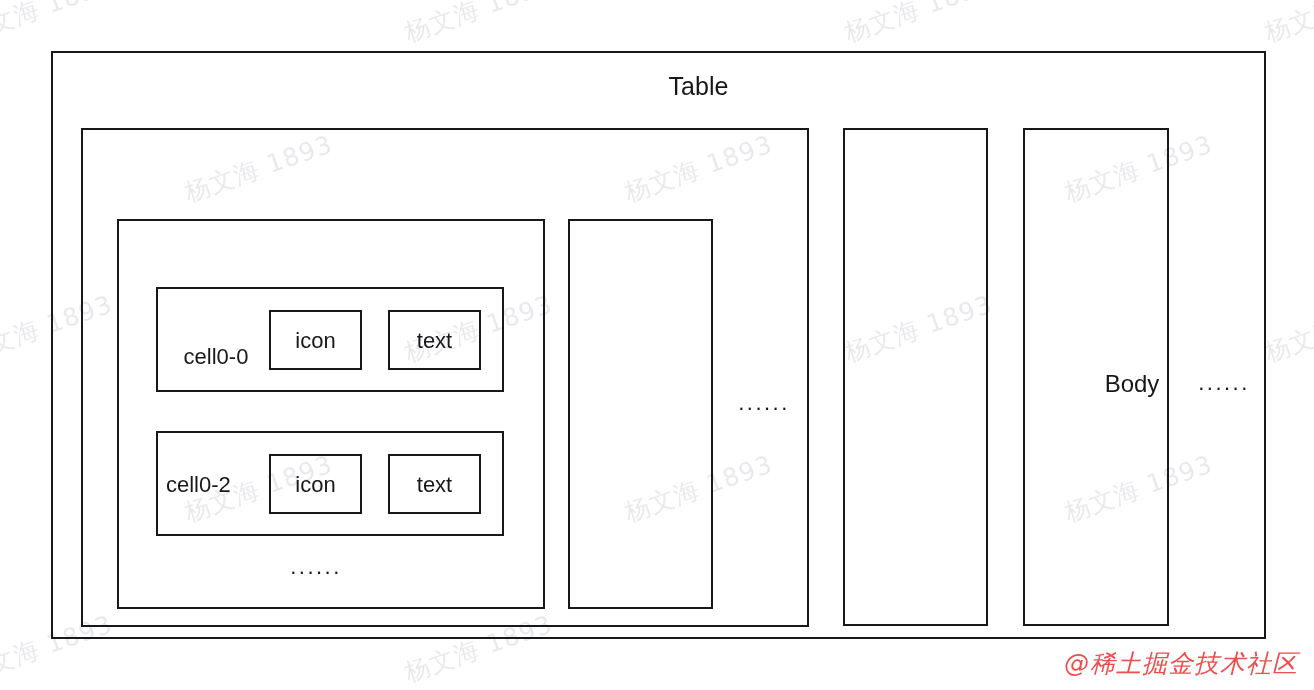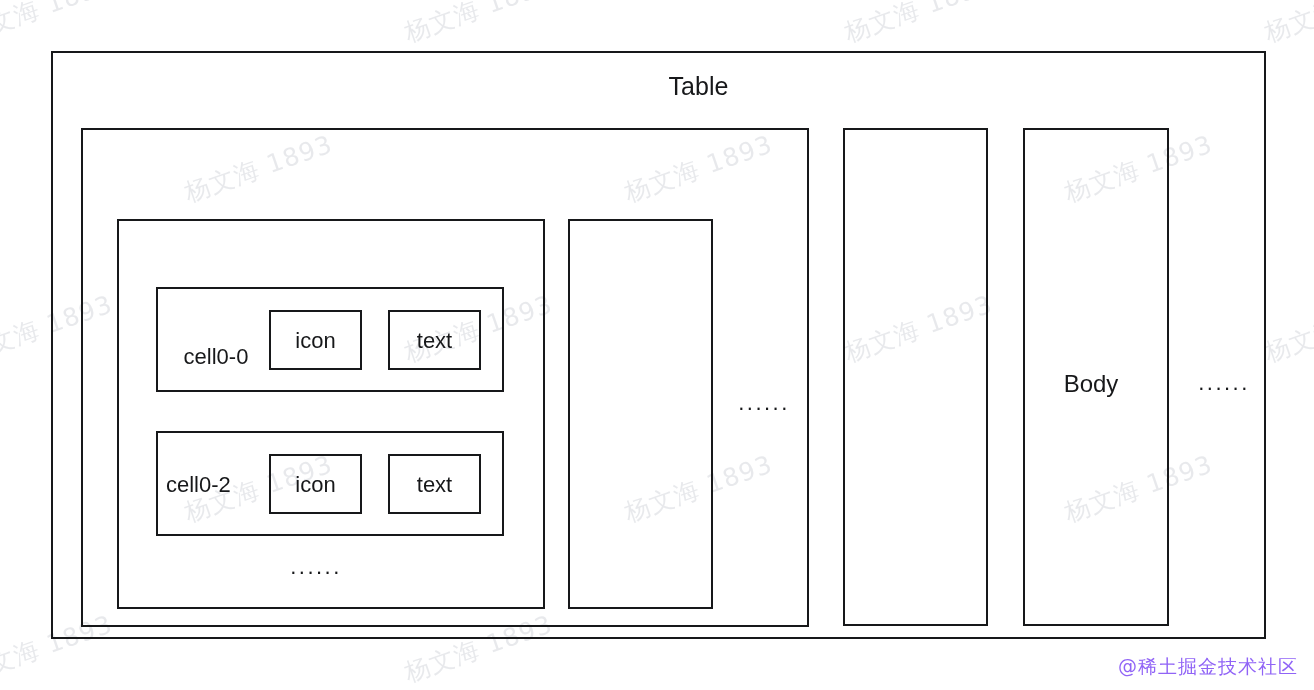--- a/index.html
+++ b/index.html
@@ -36,25 +36,26 @@
     white-space: nowrap;
     transform: rotate(-19deg);
     transform-origin: left top;
     letter-spacing: 1px;
   }
   .wm-corner {
     position: absolute;
     right: 16px;
     bottom: 10px;
     font-family: "DejaVu Sans", sans-serif;
-    font-size: 19px;
-    color: #8b5cf6;
+    font-size: 25px;
+    color: #ef4444;
     opacity: 0.95;
     white-space: nowrap;
     letter-spacing: 1px;
+    font-style: italic;
   }
 
   
   .box {
     position: absolute;
     box-sizing: border-box;
     border: 2px solid #17181a;
     background: transparent;
     z-index: 10;
   }
@@ -137,17 +138,17 @@
 
   <div class="dots" style="left:117px; top:556px; width:398px;">......</div>
 
   <div class="box" style="left:568px; top:219px; width:145px; height:390px;"></div>
 
   <div class="dots" style="left:726px; top:392px; width:76px;">......</div>
 
   <div class="box" style="left:843px; top:128px; width:145px; height:498px;"></div>
 
   <div class="box" style="left:1023px; top:128px; width:146px; height:498px;"></div>
-  <div class="lbl fs-section" style="left:1023px; top:369px; width:136px;">Body</div>
+  <div class="lbl fs-section" style="left:1023px; top:369px; width:136px;padding-left:41px;">Body</div>
 
   <div class="dots" style="left:1186px; top:372px; width:76px;">......</div>
 
 </div>
 
 </body></html>

